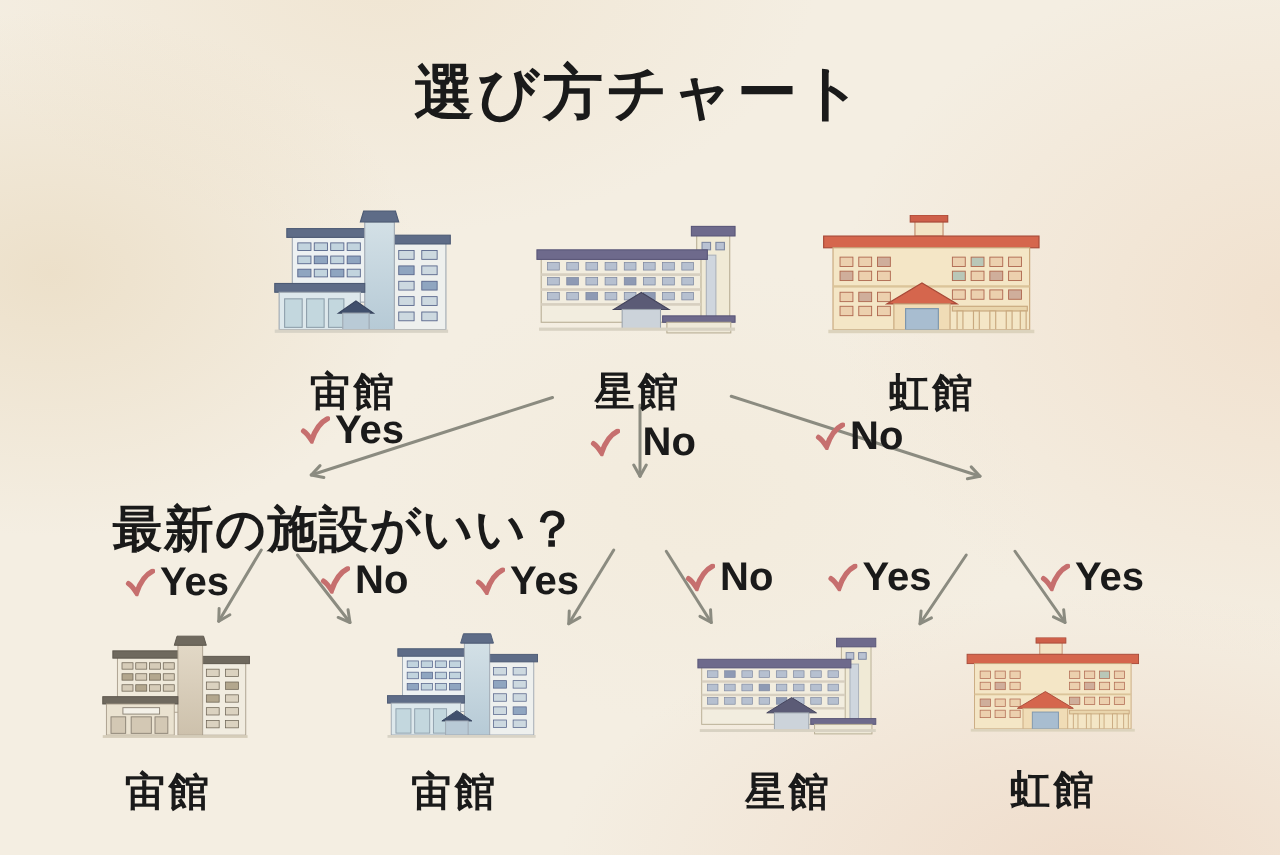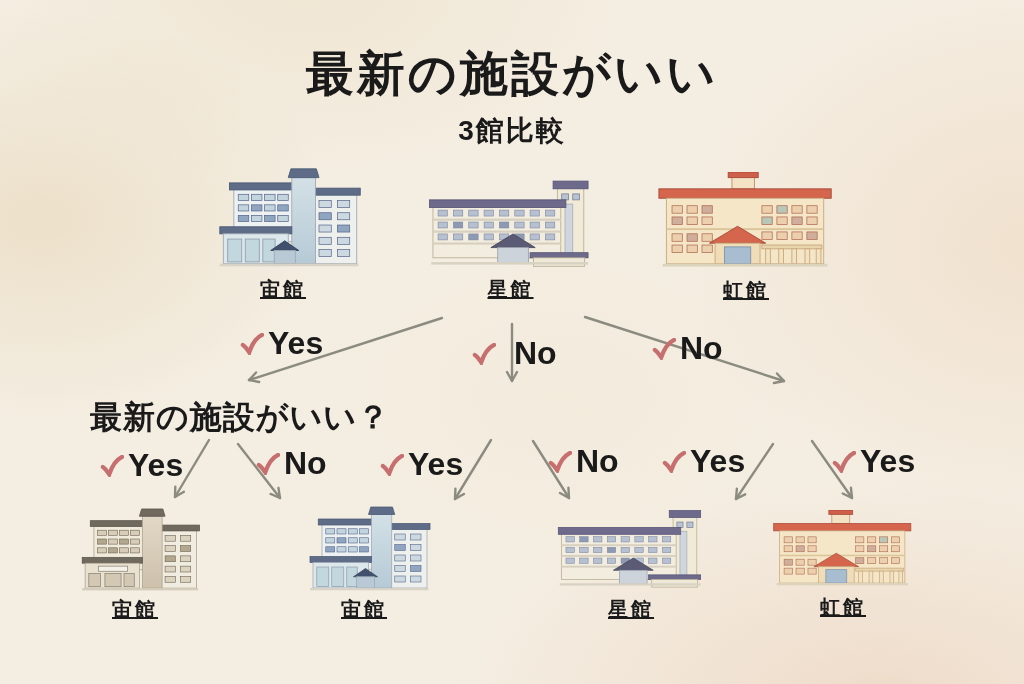--- a/index.html
+++ b/index.html
@@ -11,25 +11,25 @@
       radial-gradient(520px 400px at 101% 36%, rgba(238,214,190,.55), rgba(238,214,190,0) 70%),
       radial-gradient(620px 320px at 86% 102%, rgba(235,205,183,.55), rgba(235,205,183,0) 70%),
       radial-gradient(480px 280px at 30% -2%, rgba(236,221,196,.5), rgba(236,221,196,0) 72%),
       radial-gradient(380px 260px at 55% 58%, rgba(240,230,210,.35), rgba(240,230,210,0) 70%),
       #f4eee2;
   }
   .title{position:absolute;left:0;right:0;top:42px;text-align:center;font-size:48px;font-weight:700;letter-spacing:3px;}
   .subtitle{position:absolute;left:0;right:0;top:112px;text-align:center;font-size:28px;font-weight:700;letter-spacing:2px;}
   .arrows{position:absolute;left:0;top:0;}
   .bgroup{position:absolute;display:flex;flex-direction:column;align-items:center;}
-  .bname{font-size:20px;font-weight:700;letter-spacing:3px;margin-top:2px;white-space:nowrap;text-decoration:underline;}
+  .bname{font-size:32px;font-weight:700;letter-spacing:3px;margin-top:18px;white-space:nowrap;}
   .branch{position:absolute;display:flex;align-items:center;gap:4px;font-size:32px;font-weight:700;white-space:nowrap;}
   .branch.gap-wide{gap:18px;}
   .branch svg{display:block;}
-  .q{position:absolute;display:flex;align-items:center;font-size:32px;font-weight:700;letter-spacing:1px;white-space:nowrap;}
+  .q{position:absolute;display:flex;align-items:center;font-size:40px;font-weight:700;letter-spacing:1px;white-space:nowrap;}
   .q .icon{margin-left:9px;}
 </style>
 </head>
 <body>
 
 <div class="canvas">
 
   <svg class="arrows" width="1024" height="684" viewBox="0 0 1024 684">
     <defs>
       <marker id="ah" viewBox="0 0 14 14" markerWidth="14" markerHeight="14" refX="11" refY="7" orient="auto" markerUnits="userSpaceOnUse">
@@ -42,22 +42,21 @@
       <line x1="585" y1="317" x2="784" y2="381" marker-end="url(#ah)"></line>
       <line x1="209" y1="440" x2="175" y2="497" marker-end="url(#ah)"></line>
       <line x1="238" y1="444" x2="280" y2="498" marker-end="url(#ah)"></line>
       <line x1="491" y1="440" x2="455" y2="499" marker-end="url(#ah)"></line>
       <line x1="533" y1="441" x2="569" y2="498" marker-end="url(#ah)"></line>
       <line x1="773" y1="444" x2="736" y2="499" marker-end="url(#ah)"></line>
       <line x1="812" y1="441" x2="852" y2="498" marker-end="url(#ah)"></line>
     </g>
   </svg>
 
-  <div class="title">最新の施設がいい</div>
-  <div class="subtitle">3館比較</div>
+  <div class="title">選び方チャート</div>
 
   <div class="bgroup" style="left:204px;top:162px;">
     <svg width="158" height="112" viewBox="0 0 180 120">
       <defs>
           <linearGradient id="gA1" x1="0" y1="0" x2="0" y2="1">
         <stop offset="0" stop-color="#d3e0e6"></stop>
             <stop offset="1" stop-color="#b6cad6"></stop>
           </linearGradient>
         </defs>
       <g stroke="#9fa8b2" stroke-width="1">

